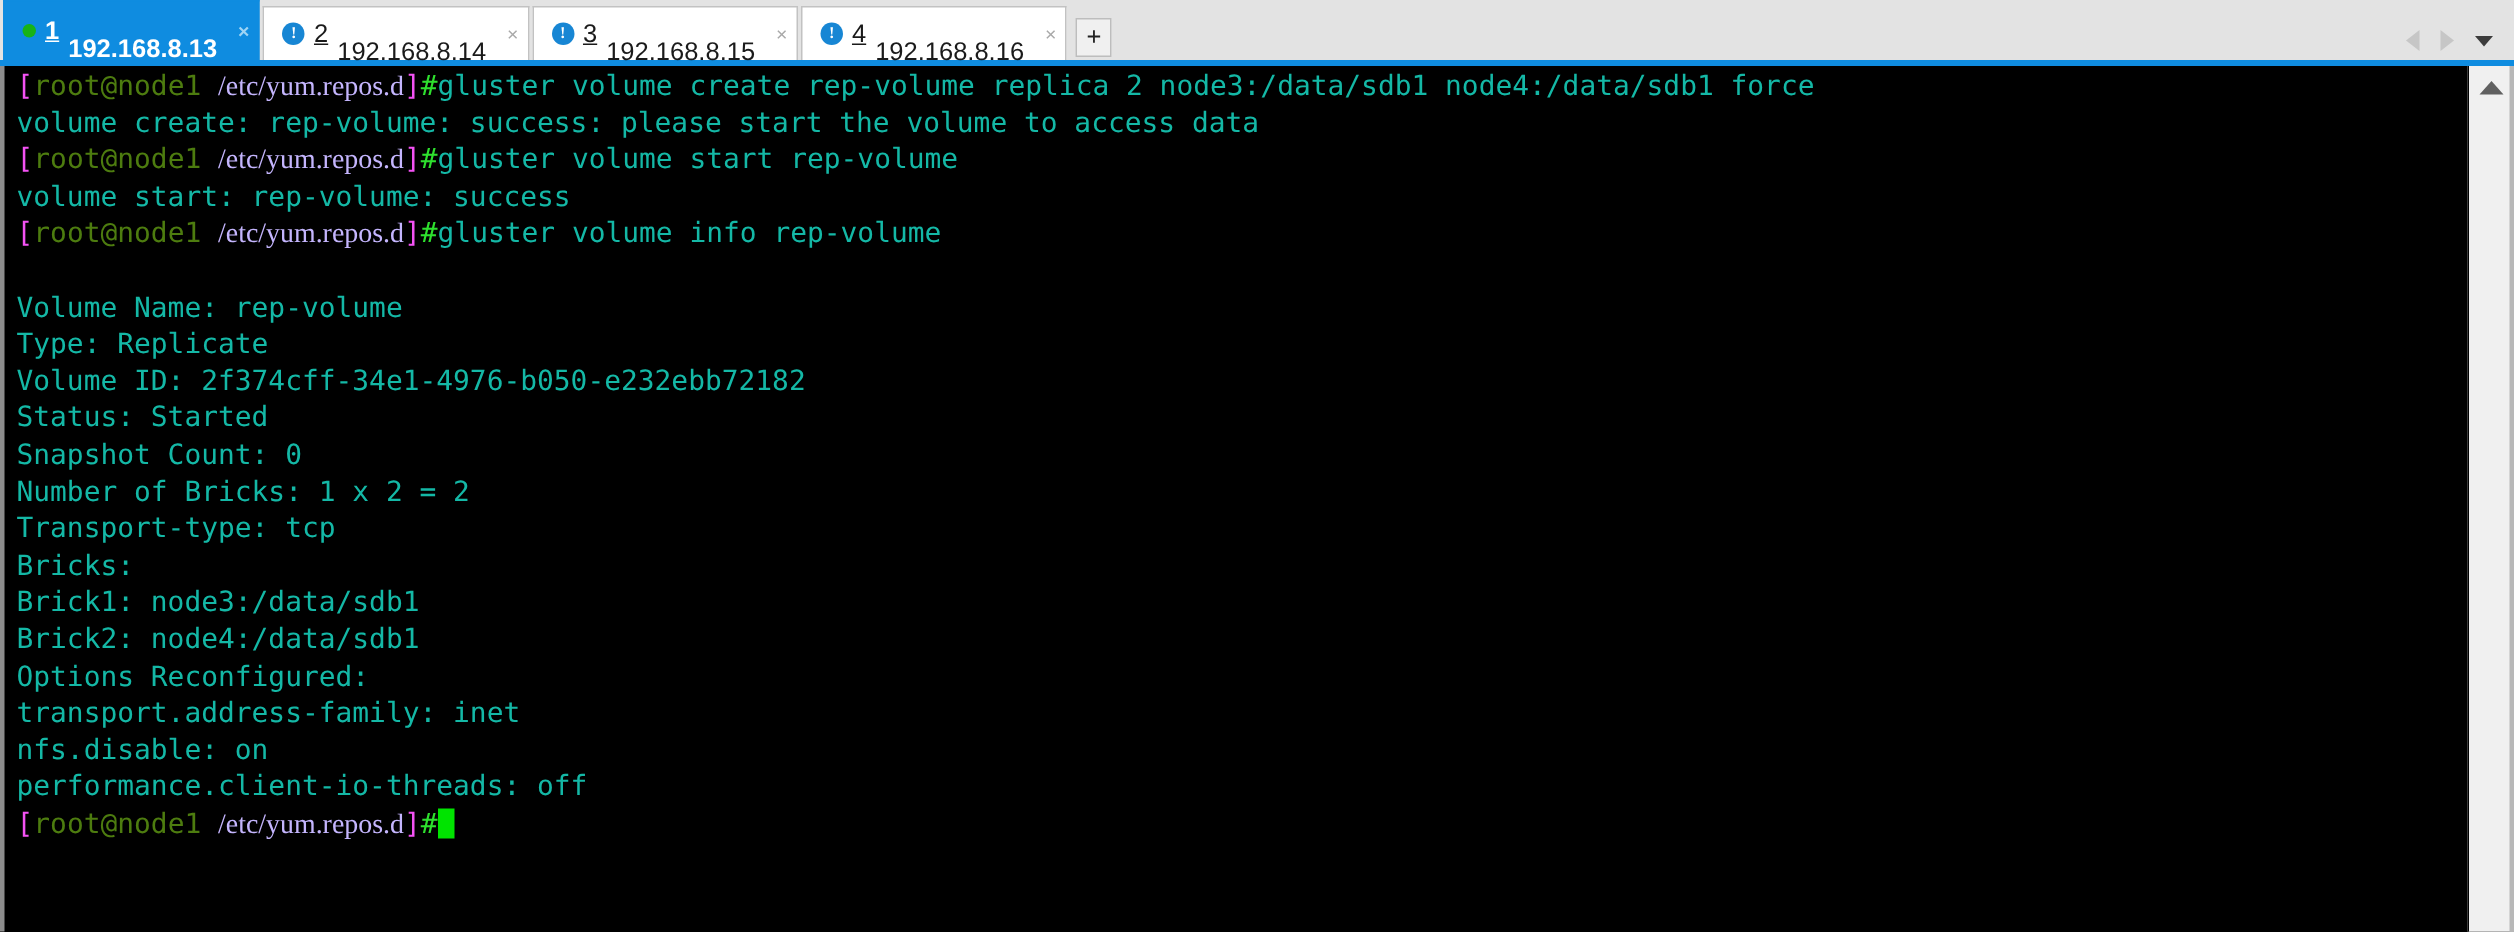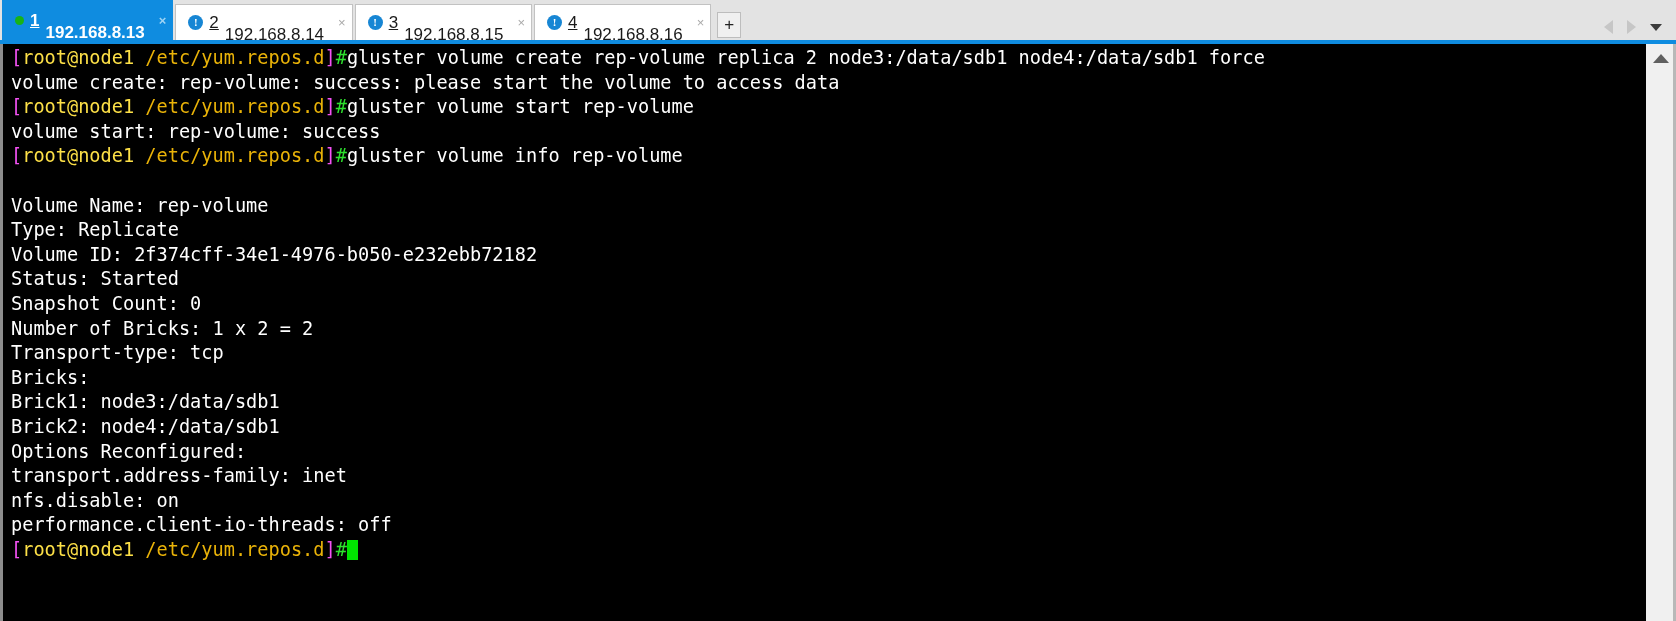--- a/index.html
+++ b/index.html
@@ -148,24 +148,24 @@
     font-size: 18.6px;
     line-height: 24.6px;
     padding: 2px 0 0 8px;
     overflow: hidden;
     white-space: pre;
     box-sizing: border-box;
     border-left: 3px solid #8d8d8d;
   }
   .line { white-space: pre; height: 24.6px; }
   .c-bracket { color: #f452f4; }
-  .c-user    { color: #fde047; }
-  .c-path    { color: #eab308; }
+  .c-user    { color: #4d7c0f; }
+  .c-path    { color: #c4b5fd; font-family: Liberation Serif, serif; }
   .c-hash    { color: #2ee02e; }
-  .c-out     { color: #ffffff; }
+  .c-out     { color: #14b8a6; }
   .cursor {
     display: inline-block;
     width: 11px;
     height: 20px;
     background: #00e400;
     vertical-align: -4px;
   }
 
   
   .vscroll {

